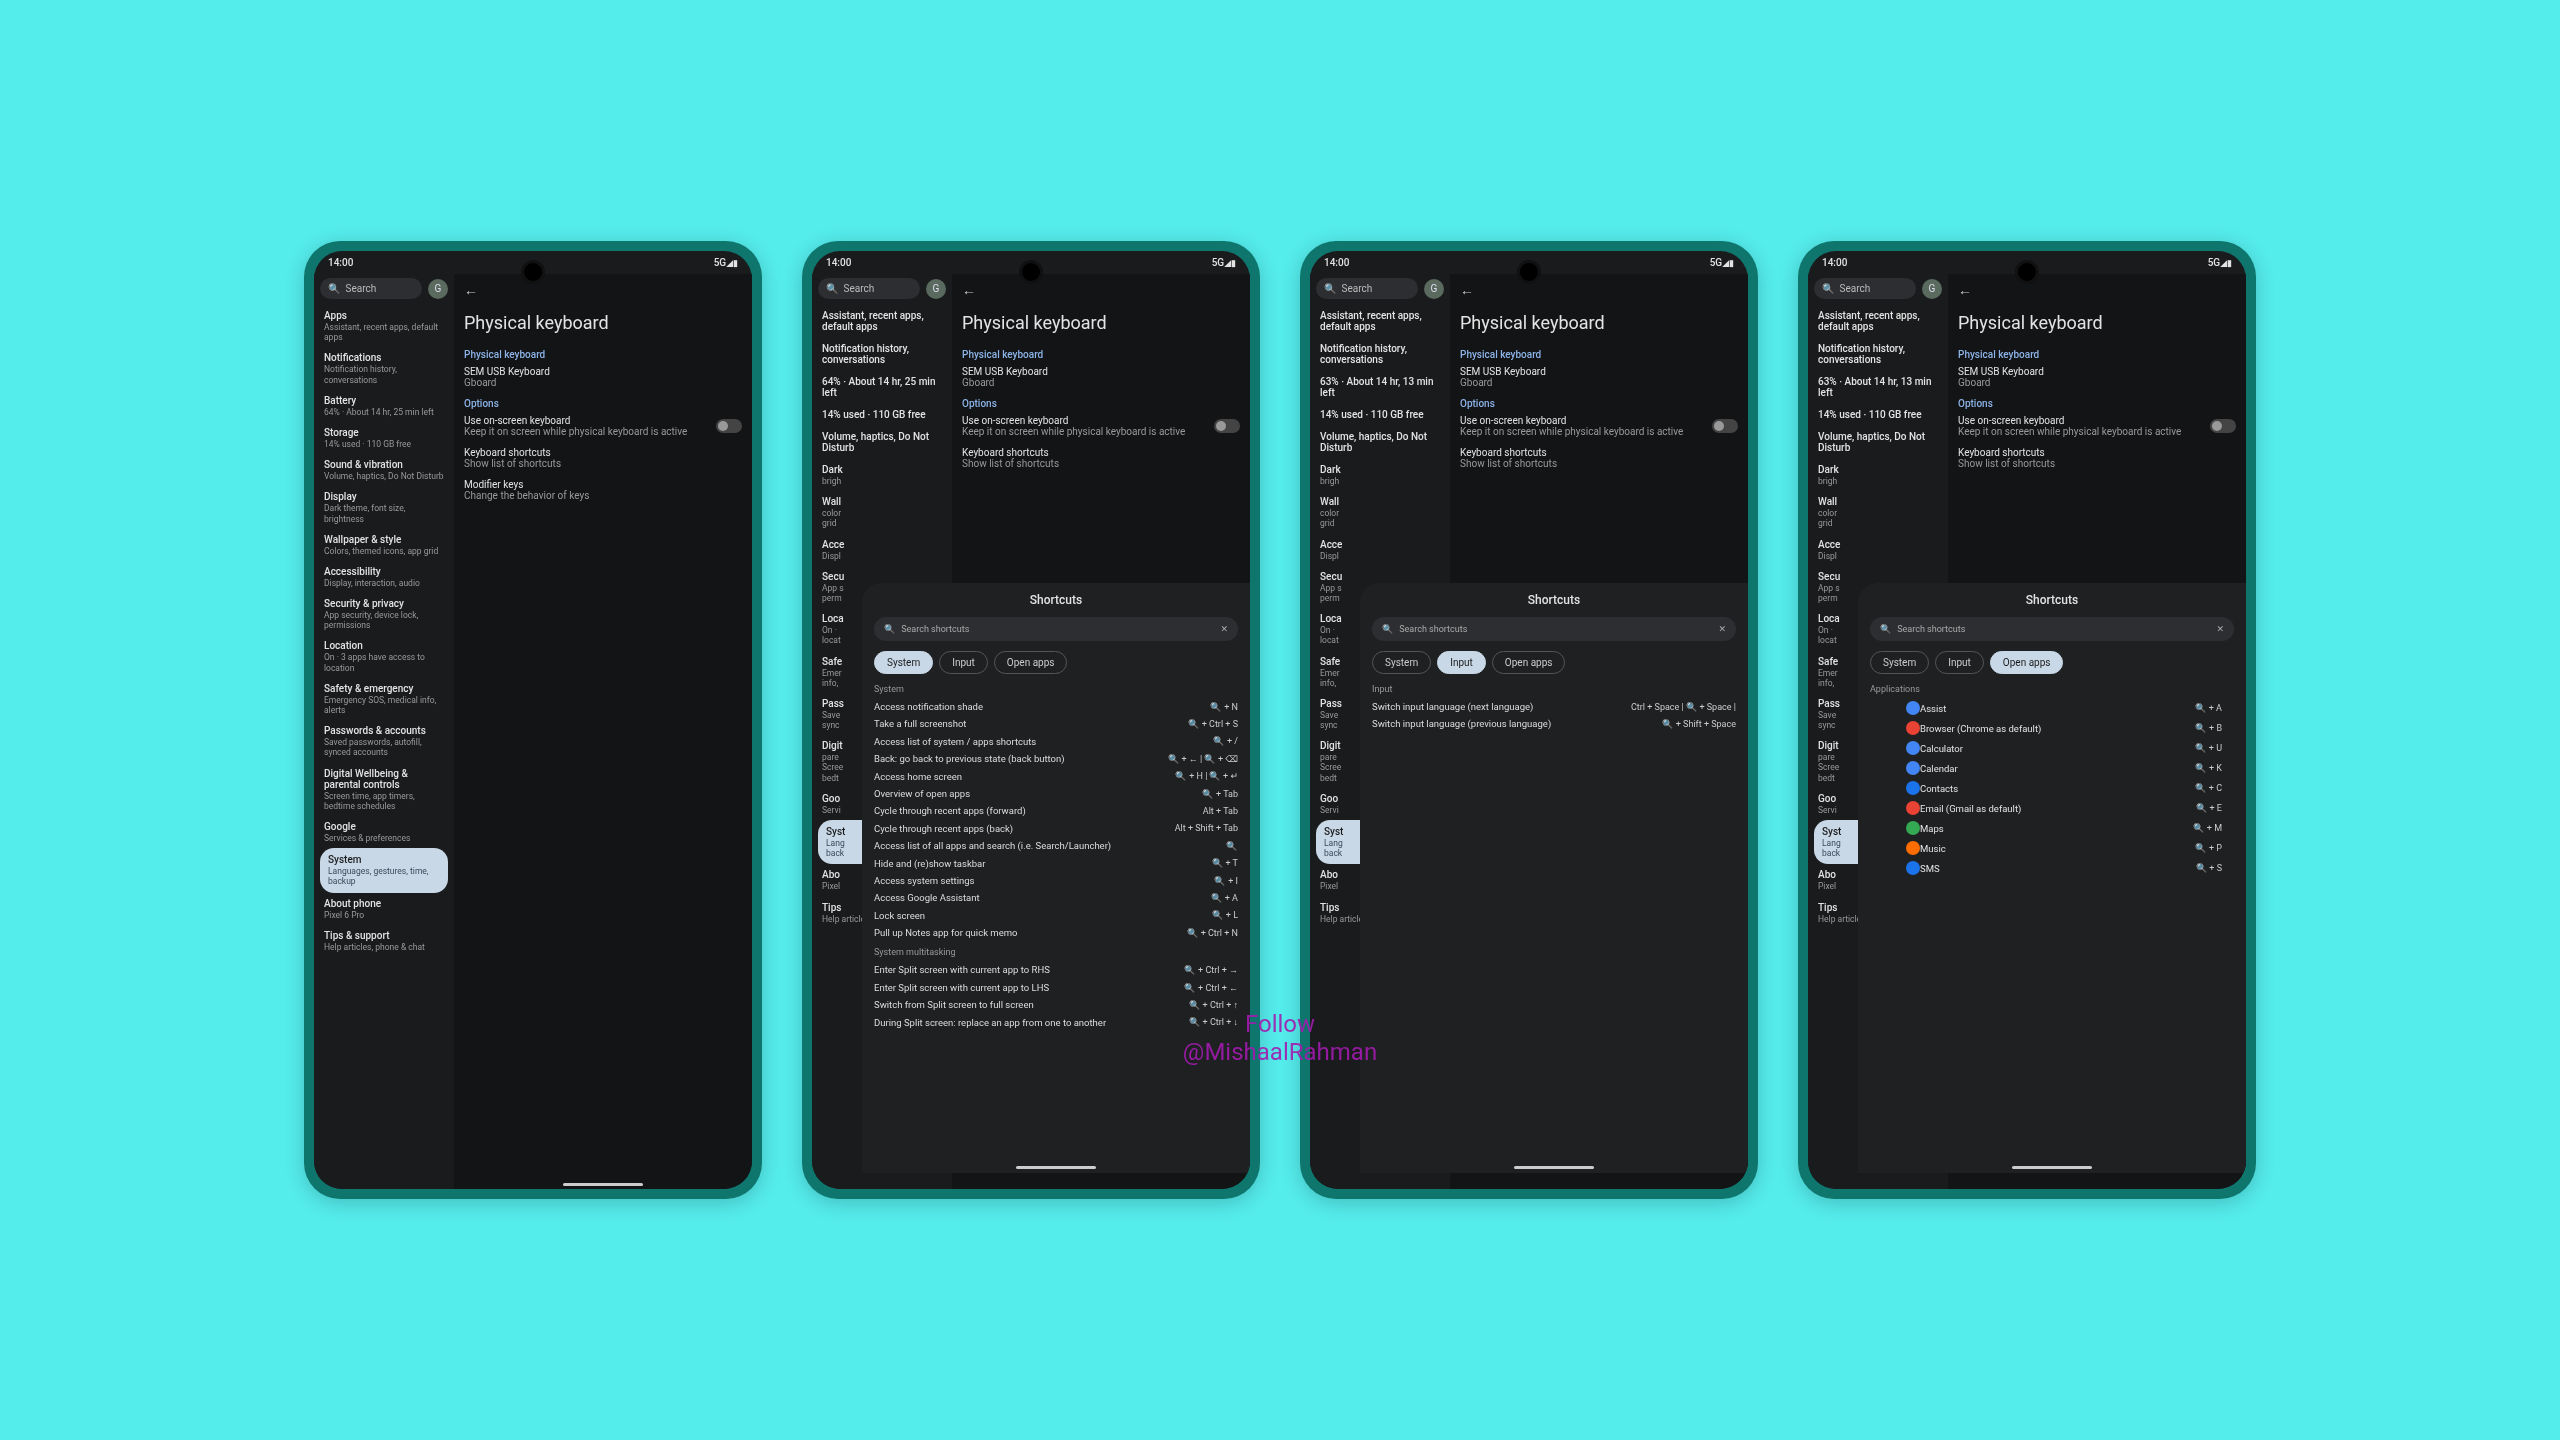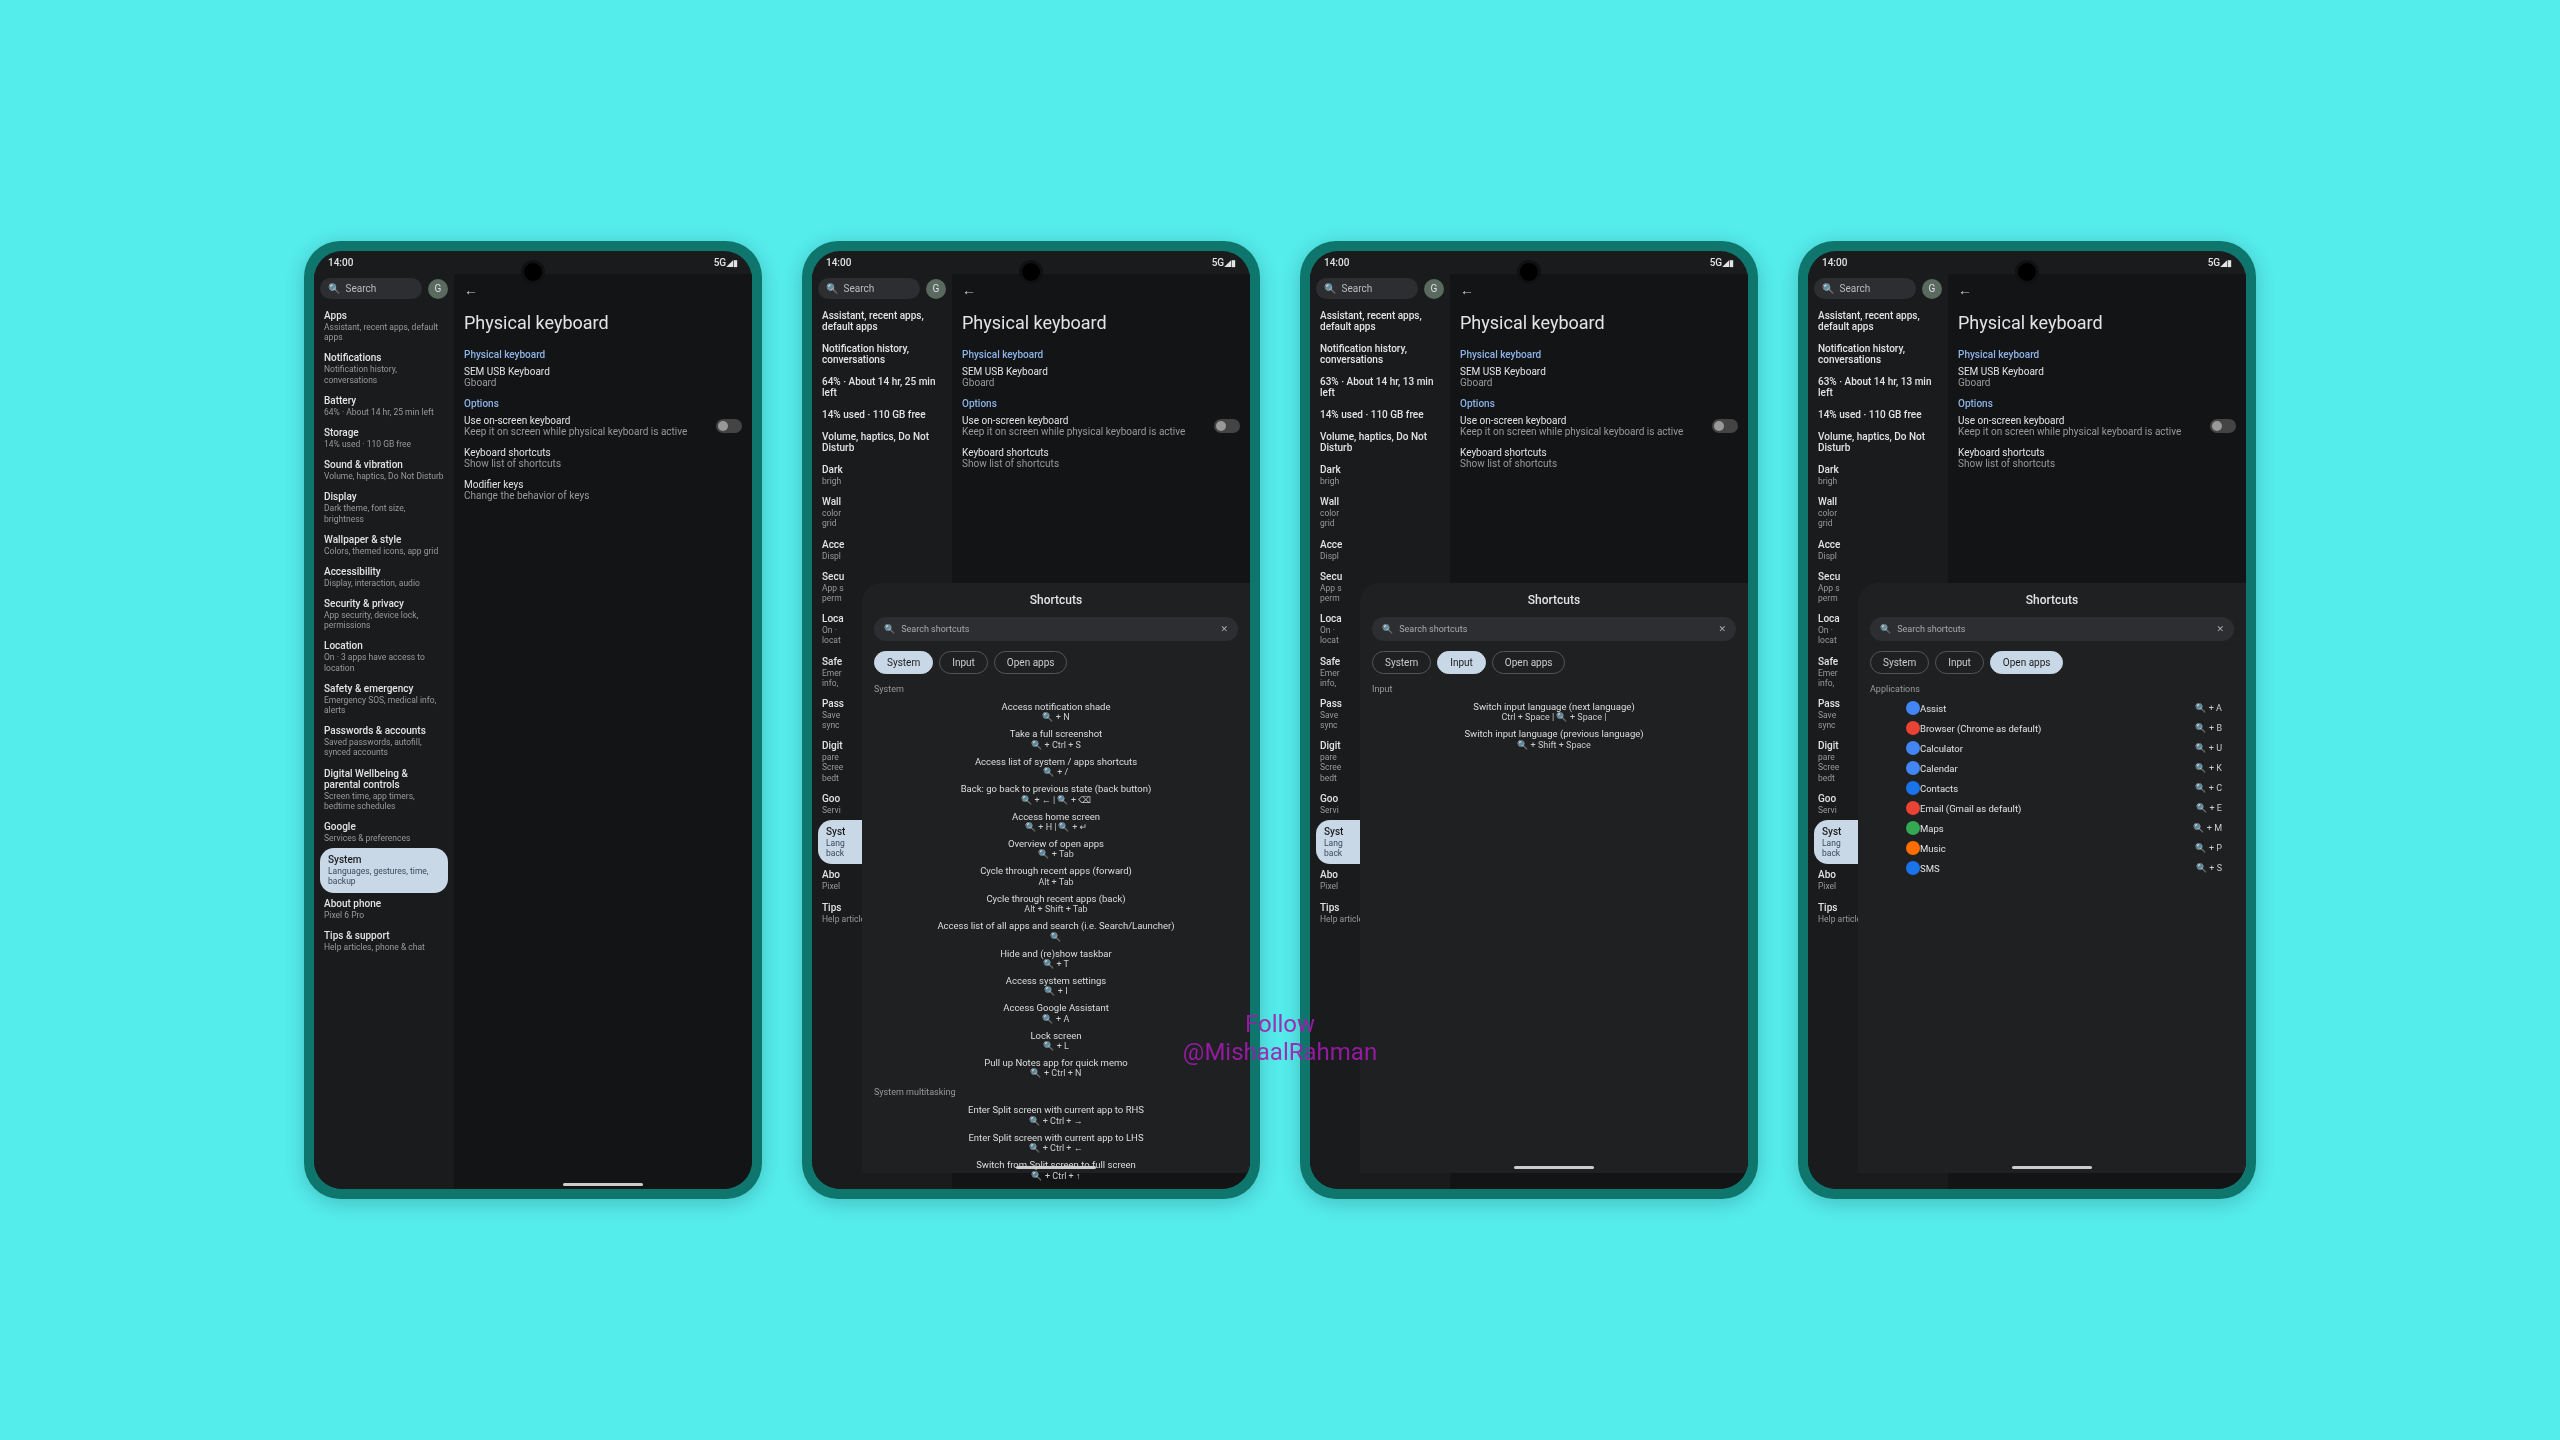--- a/index.html
+++ b/index.html
@@ -138,21 +138,21 @@
   .search-shortcuts .x { margin-left: auto; }
   .chips { display: flex; gap: 6px; margin-bottom: 10px;}
   .chip {
     padding: 5px 12px; border-radius: 14px; font-size: 10px;
     border: 1px solid #555; color: #ccc;
   }
   .chip.active { background: #c9d8e6; color:#1a1b1d; border-color:#c9d8e6;}
   .group-label { color:#999; font-size: 9px; margin: 6px 0 4px;}
   .shortcut-row {
     display:flex; justify-content:center; align-items:center;
-    padding: 3px 0; gap: 0; flex-direction: column;
+    padding: 3px 0; gap: 11px;
   }
   .shortcut-row .lbl { flex:1; font-size:9.5px; color:#ddd; line-height:1.2;}
   .shortcut-row .keys { font-size:9px; color:#ccc; white-space:nowrap;}
   .app-row {
     display:flex; align-items:center; gap:0; padding: 3px 12px; margin-left: 24px;
   }
   .app-icon {
     width:14px;height:14px;border-radius:50%;flex-shrink:0;
   }
   .app-row .lbl { flex:1; font-size:9.5px;}

